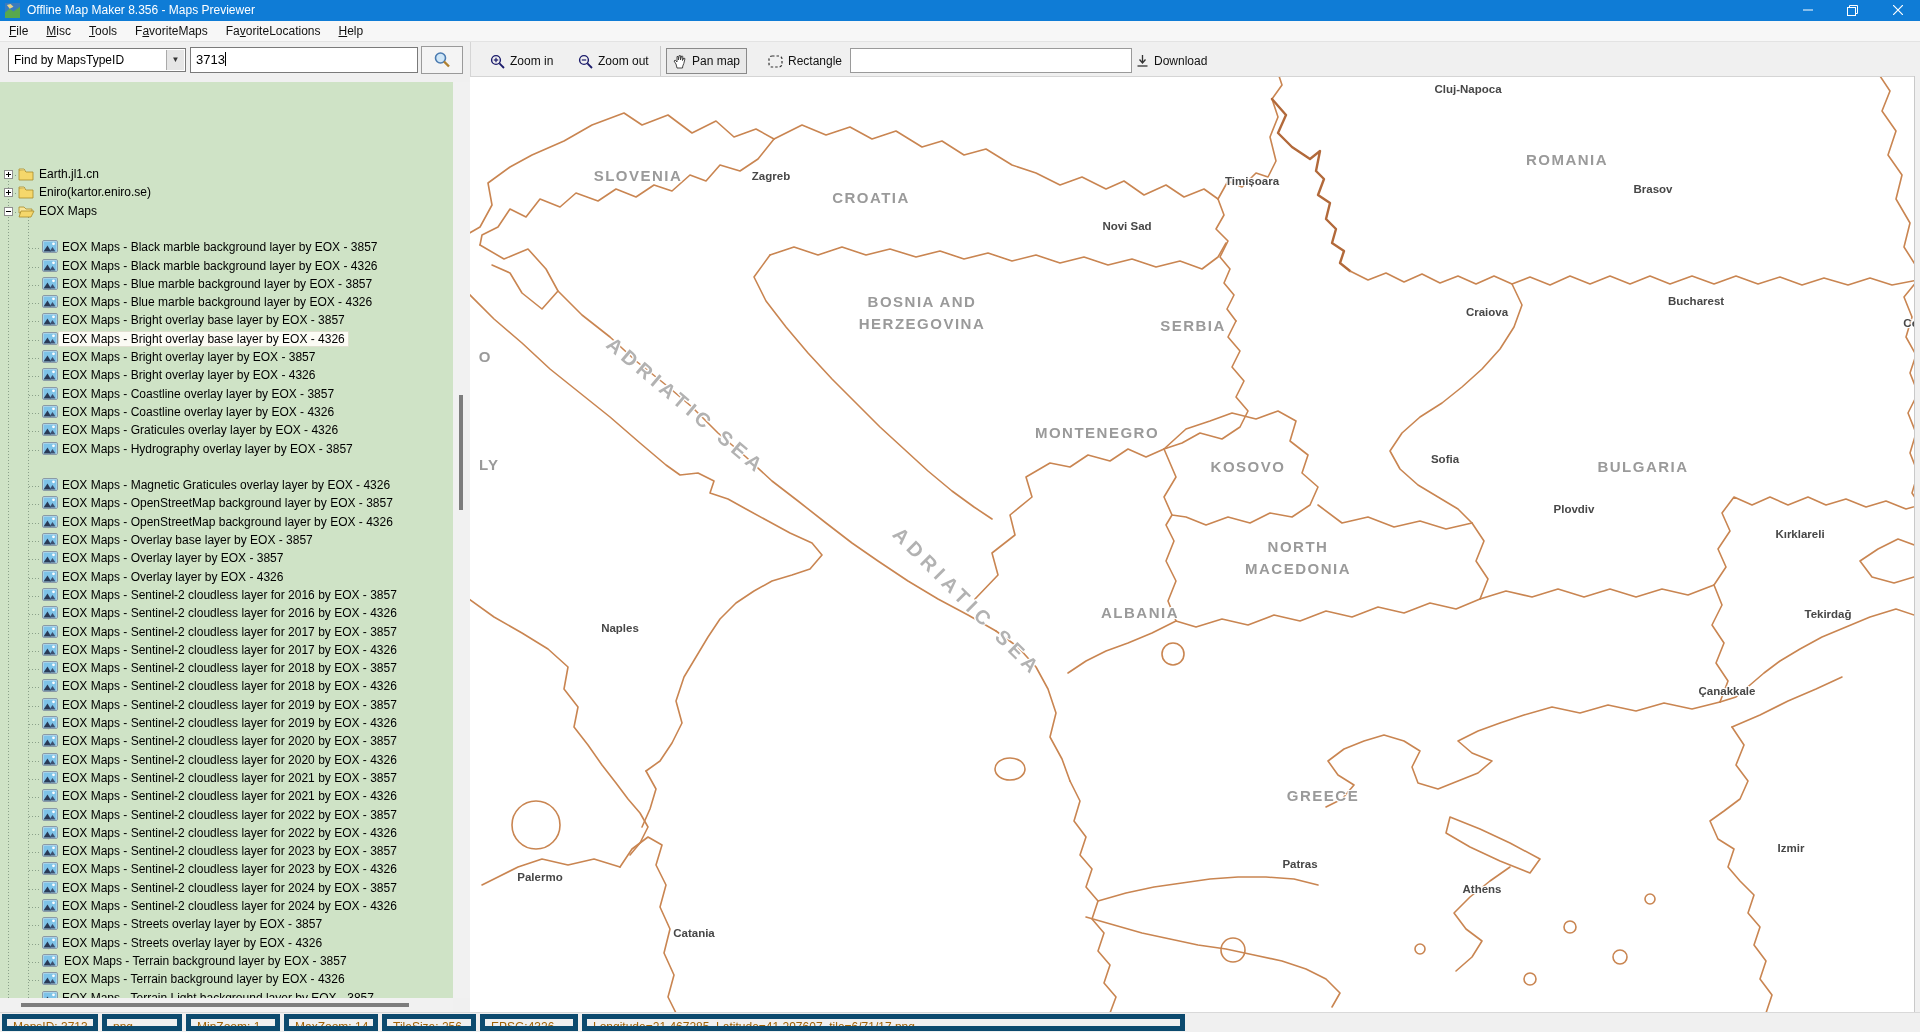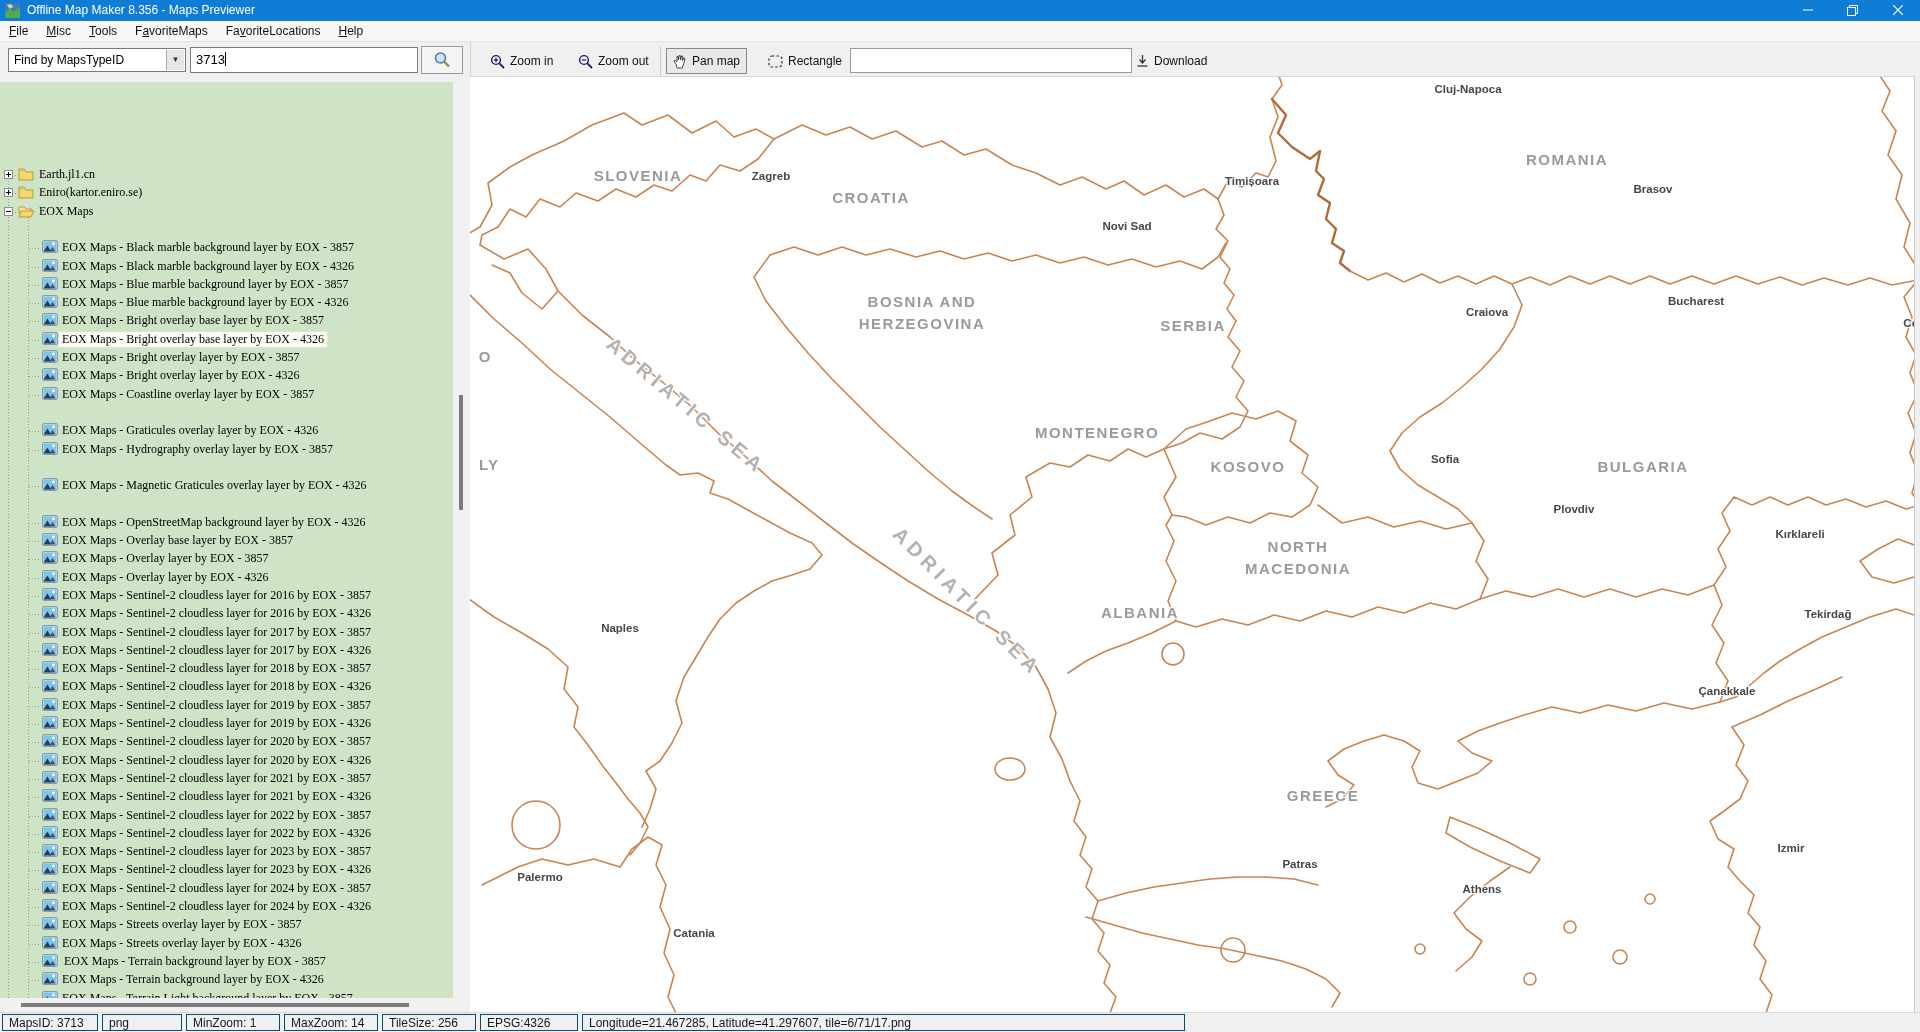--- a/index.html
+++ b/index.html
@@ -28,21 +28,21 @@
   .searchbtn svg{margin-top:4px;}
 
   
   .tb-sep{position:absolute;left:660px;top:4px;width:1px;height:30px;background:#c9c9c9;}
   .tbtn{position:absolute;top:6px;height:26px;font-size:12px;color:#111;display:flex;align-items:center;gap:5px;padding:0 6px;box-sizing:border-box;white-space:nowrap;}
   .tbtn.pressed{background:#e9e9e9;border:1px solid #8a8a8a;}
   .tb-input{position:absolute;left:850px;top:6px;width:282px;height:25px;background:#fff;border:1px solid #9a9a9a;box-sizing:border-box;}
   .vsplit{position:absolute;left:470px;top:0;width:1px;height:40px;background:#d5d5d5;}
 
   
-  .sidebar{position:absolute;left:0;top:82px;width:453px;height:916px;background:#cfe3c6;overflow:hidden;font-family:Liberation Serif, serif;}
+  .sidebar{position:absolute;left:0;top:82px;width:453px;height:916px;background:#cfe3c6;overflow:hidden;}
   .treerow{position:absolute;left:0;height:18px;width:453px;font-size:12px;color:#000;white-space:nowrap;}
   .treerow .lbl{position:absolute;top:1px;font-size:12px;}
   .treerow .lbl.sel{background:#fbfbf4;outline:1px solid #e0e0d0;padding:0 3px;margin-left:-3px;}
   .expander{position:absolute;top:4px;width:9px;height:9px;background:#fff;border:1px solid #8f8f8f;box-sizing:border-box;}
   .expander:before{content:"";position:absolute;left:1px;top:3px;width:5px;height:1px;background:#000;}
   .expander.plus:after{content:"";position:absolute;left:3px;top:1px;width:1px;height:5px;background:#000;}
   .guide-v{position:absolute;width:1px;background-image:repeating-linear-gradient(to bottom,#8aa089 0 1px,transparent 1px 3px);}
   .guide-h{position:absolute;height:1px;background-image:repeating-linear-gradient(to right,#8aa089 0 1px,transparent 1px 3px);}
   .ticon{position:absolute;top:1px;}
 
@@ -57,21 +57,21 @@
   .map-rightfill{position:absolute;left:1914px;top:76px;width:6px;height:936px;background:#f0f0f0;border-left:1px solid #c9c9c9;}
   .maplabel{position:absolute;transform:translate(-50%,-50%);white-space:nowrap;
     text-shadow:-1px -1px 0 #fff,1px -1px 0 #fff,-1px 1px 0 #fff,1px 1px 0 #fff,0 0 3px #fff;}
   .maplabel.country{font-size:15px;font-weight:bold;color:#9a9a9a;letter-spacing:1.5px;}
   .maplabel.city{font-size:11.5px;font-weight:bold;color:#474747;}
   .maplabel.sea{font-size:20px;font-weight:bold;color:#b2b2b2;letter-spacing:5px;}
   .maplabel.partial{font-size:15px;font-weight:bold;color:#9a9a9a;letter-spacing:1px;}
 
   
   .statusbar{position:absolute;left:0;top:1012px;width:1920px;height:20px;background:#f0f0f0;border-top:1px solid #d9d9d9;}
-  .spanel{position:absolute;top:1px;height:17px;border:1px solid #0c4a6e;background:#f0f0f0;font-size:12px;color:#0f172a;line-height:16px;padding-left:6px;box-sizing:border-box;white-space:nowrap;overflow:hidden;}
+  .spanel{position:absolute;top:1px;height:17px;border:5px solid #0c4a6e;background:#f0f0f0;font-size:12px;color:#a16207;line-height:16px;padding-left:6px;box-sizing:border-box;white-space:nowrap;overflow:hidden;}
 </style>
 </head>
 <body>
 
 <div class="app">
 
   <div class="titlebar">
     <svg class="appicon" viewBox="0 0 16 16">
       <rect x="0" y="0" width="16" height="16" fill="#3a7bbf"></rect>
       <path d="M0,10 L5,6 9,9 16,4 16,16 0,16 Z" fill="#58a84e"></path>
@@ -271,20 +271,31 @@
         <div class="guide-h" style="top: 9px; left: 29px; width: 11px;"></div>
         <span class="ticon" style="left: 42px;"><svg width="16" height="13" viewBox="0 0 16 13">
             <rect x="0.5" y="0.5" width="15" height="12" rx="1.5" fill="#cfe0ea" stroke="#8a9aa6"></rect>
             <rect x="1.5" y="1.5" width="13" height="10" fill="#7ec3e8"></rect>
             <path d="M1.5,11.5 L5.5,5.5 9,11.5 Z" fill="#2a3a55"></path>
             <path d="M7.5,11.5 L10.5,7 13.5,11.5 Z" fill="#3d5070"></path>
             <circle cx="11.5" cy="3.8" r="1.4" fill="#fefefe"></circle>
           </svg></span>
         <span class="lbl" style="left: 62px;">EOX Maps - Coastline overlay layer by EOX - 3857</span>
       </div>
+      <div class="treerow" style="top: 321.9px;">
+        <div class="guide-h" style="top: 9px; left: 29px; width: 11px;"></div>
+        <span class="ticon" style="left: 42px;"><svg width="16" height="13" viewBox="0 0 16 13">
+            <rect x="0.5" y="0.5" width="15" height="12" rx="1.5" fill="#cfe0ea" stroke="#8a9aa6"></rect>
+            <rect x="1.5" y="1.5" width="13" height="10" fill="#7ec3e8"></rect>
+            <path d="M1.5,11.5 L5.5,5.5 9,11.5 Z" fill="#2a3a55"></path>
+            <path d="M7.5,11.5 L10.5,7 13.5,11.5 Z" fill="#3d5070"></path>
+            <circle cx="11.5" cy="3.8" r="1.4" fill="#fefefe"></circle>
+          </svg></span>
+        <span class="lbl" style="left: 62px;">EOX Maps - Coastline overlay layer by EOX - 4326</span>
+      </div>
       <div class="treerow" style="top: 340.2px;">
         <div class="guide-h" style="top: 9px; left: 29px; width: 11px;"></div>
         <span class="ticon" style="left: 42px;"><svg width="16" height="13" viewBox="0 0 16 13">
             <rect x="0.5" y="0.5" width="15" height="12" rx="1.5" fill="#cfe0ea" stroke="#8a9aa6"></rect>
             <rect x="1.5" y="1.5" width="13" height="10" fill="#7ec3e8"></rect>
             <path d="M1.5,11.5 L5.5,5.5 9,11.5 Z" fill="#2a3a55"></path>
             <path d="M7.5,11.5 L10.5,7 13.5,11.5 Z" fill="#3d5070"></path>
             <circle cx="11.5" cy="3.8" r="1.4" fill="#fefefe"></circle>
           </svg></span>
         <span class="lbl" style="left: 62px;">EOX Maps - Graticules overlay layer by EOX - 4326</span>
@@ -303,20 +314,31 @@
       <div class="treerow" style="top: 395.1px;">
         <div class="guide-h" style="top: 9px; left: 29px; width: 11px;"></div>
         <span class="ticon" style="left: 42px;"><svg width="16" height="13" viewBox="0 0 16 13">
             <rect x="0.5" y="0.5" width="15" height="12" rx="1.5" fill="#cfe0ea" stroke="#8a9aa6"></rect>
             <rect x="1.5" y="1.5" width="13" height="10" fill="#7ec3e8"></rect>
             <path d="M1.5,11.5 L5.5,5.5 9,11.5 Z" fill="#2a3a55"></path>
             <path d="M7.5,11.5 L10.5,7 13.5,11.5 Z" fill="#3d5070"></path>
             <circle cx="11.5" cy="3.8" r="1.4" fill="#fefefe"></circle>
           </svg></span>
         <span class="lbl" style="left: 62px;">EOX Maps - Magnetic Graticules overlay layer by EOX - 4326</span>
+      </div>
+      <div class="treerow" style="top: 413.4px;">
+        <div class="guide-h" style="top: 9px; left: 29px; width: 11px;"></div>
+        <span class="ticon" style="left: 42px;"><svg width="16" height="13" viewBox="0 0 16 13">
+            <rect x="0.5" y="0.5" width="15" height="12" rx="1.5" fill="#cfe0ea" stroke="#8a9aa6"></rect>
+            <rect x="1.5" y="1.5" width="13" height="10" fill="#7ec3e8"></rect>
+            <path d="M1.5,11.5 L5.5,5.5 9,11.5 Z" fill="#2a3a55"></path>
+            <path d="M7.5,11.5 L10.5,7 13.5,11.5 Z" fill="#3d5070"></path>
+            <circle cx="11.5" cy="3.8" r="1.4" fill="#fefefe"></circle>
+          </svg></span>
+        <span class="lbl" style="left: 62px;">EOX Maps - OpenStreetMap background layer by EOX - 3857</span>
       </div>
       <div class="treerow" style="top: 431.7px;">
         <div class="guide-h" style="top: 9px; left: 29px; width: 11px;"></div>
         <span class="ticon" style="left: 42px;"><svg width="16" height="13" viewBox="0 0 16 13">
             <rect x="0.5" y="0.5" width="15" height="12" rx="1.5" fill="#cfe0ea" stroke="#8a9aa6"></rect>
             <rect x="1.5" y="1.5" width="13" height="10" fill="#7ec3e8"></rect>
             <path d="M1.5,11.5 L5.5,5.5 9,11.5 Z" fill="#2a3a55"></path>
             <path d="M7.5,11.5 L10.5,7 13.5,11.5 Z" fill="#3d5070"></path>
             <circle cx="11.5" cy="3.8" r="1.4" fill="#fefefe"></circle>
           </svg></span>

